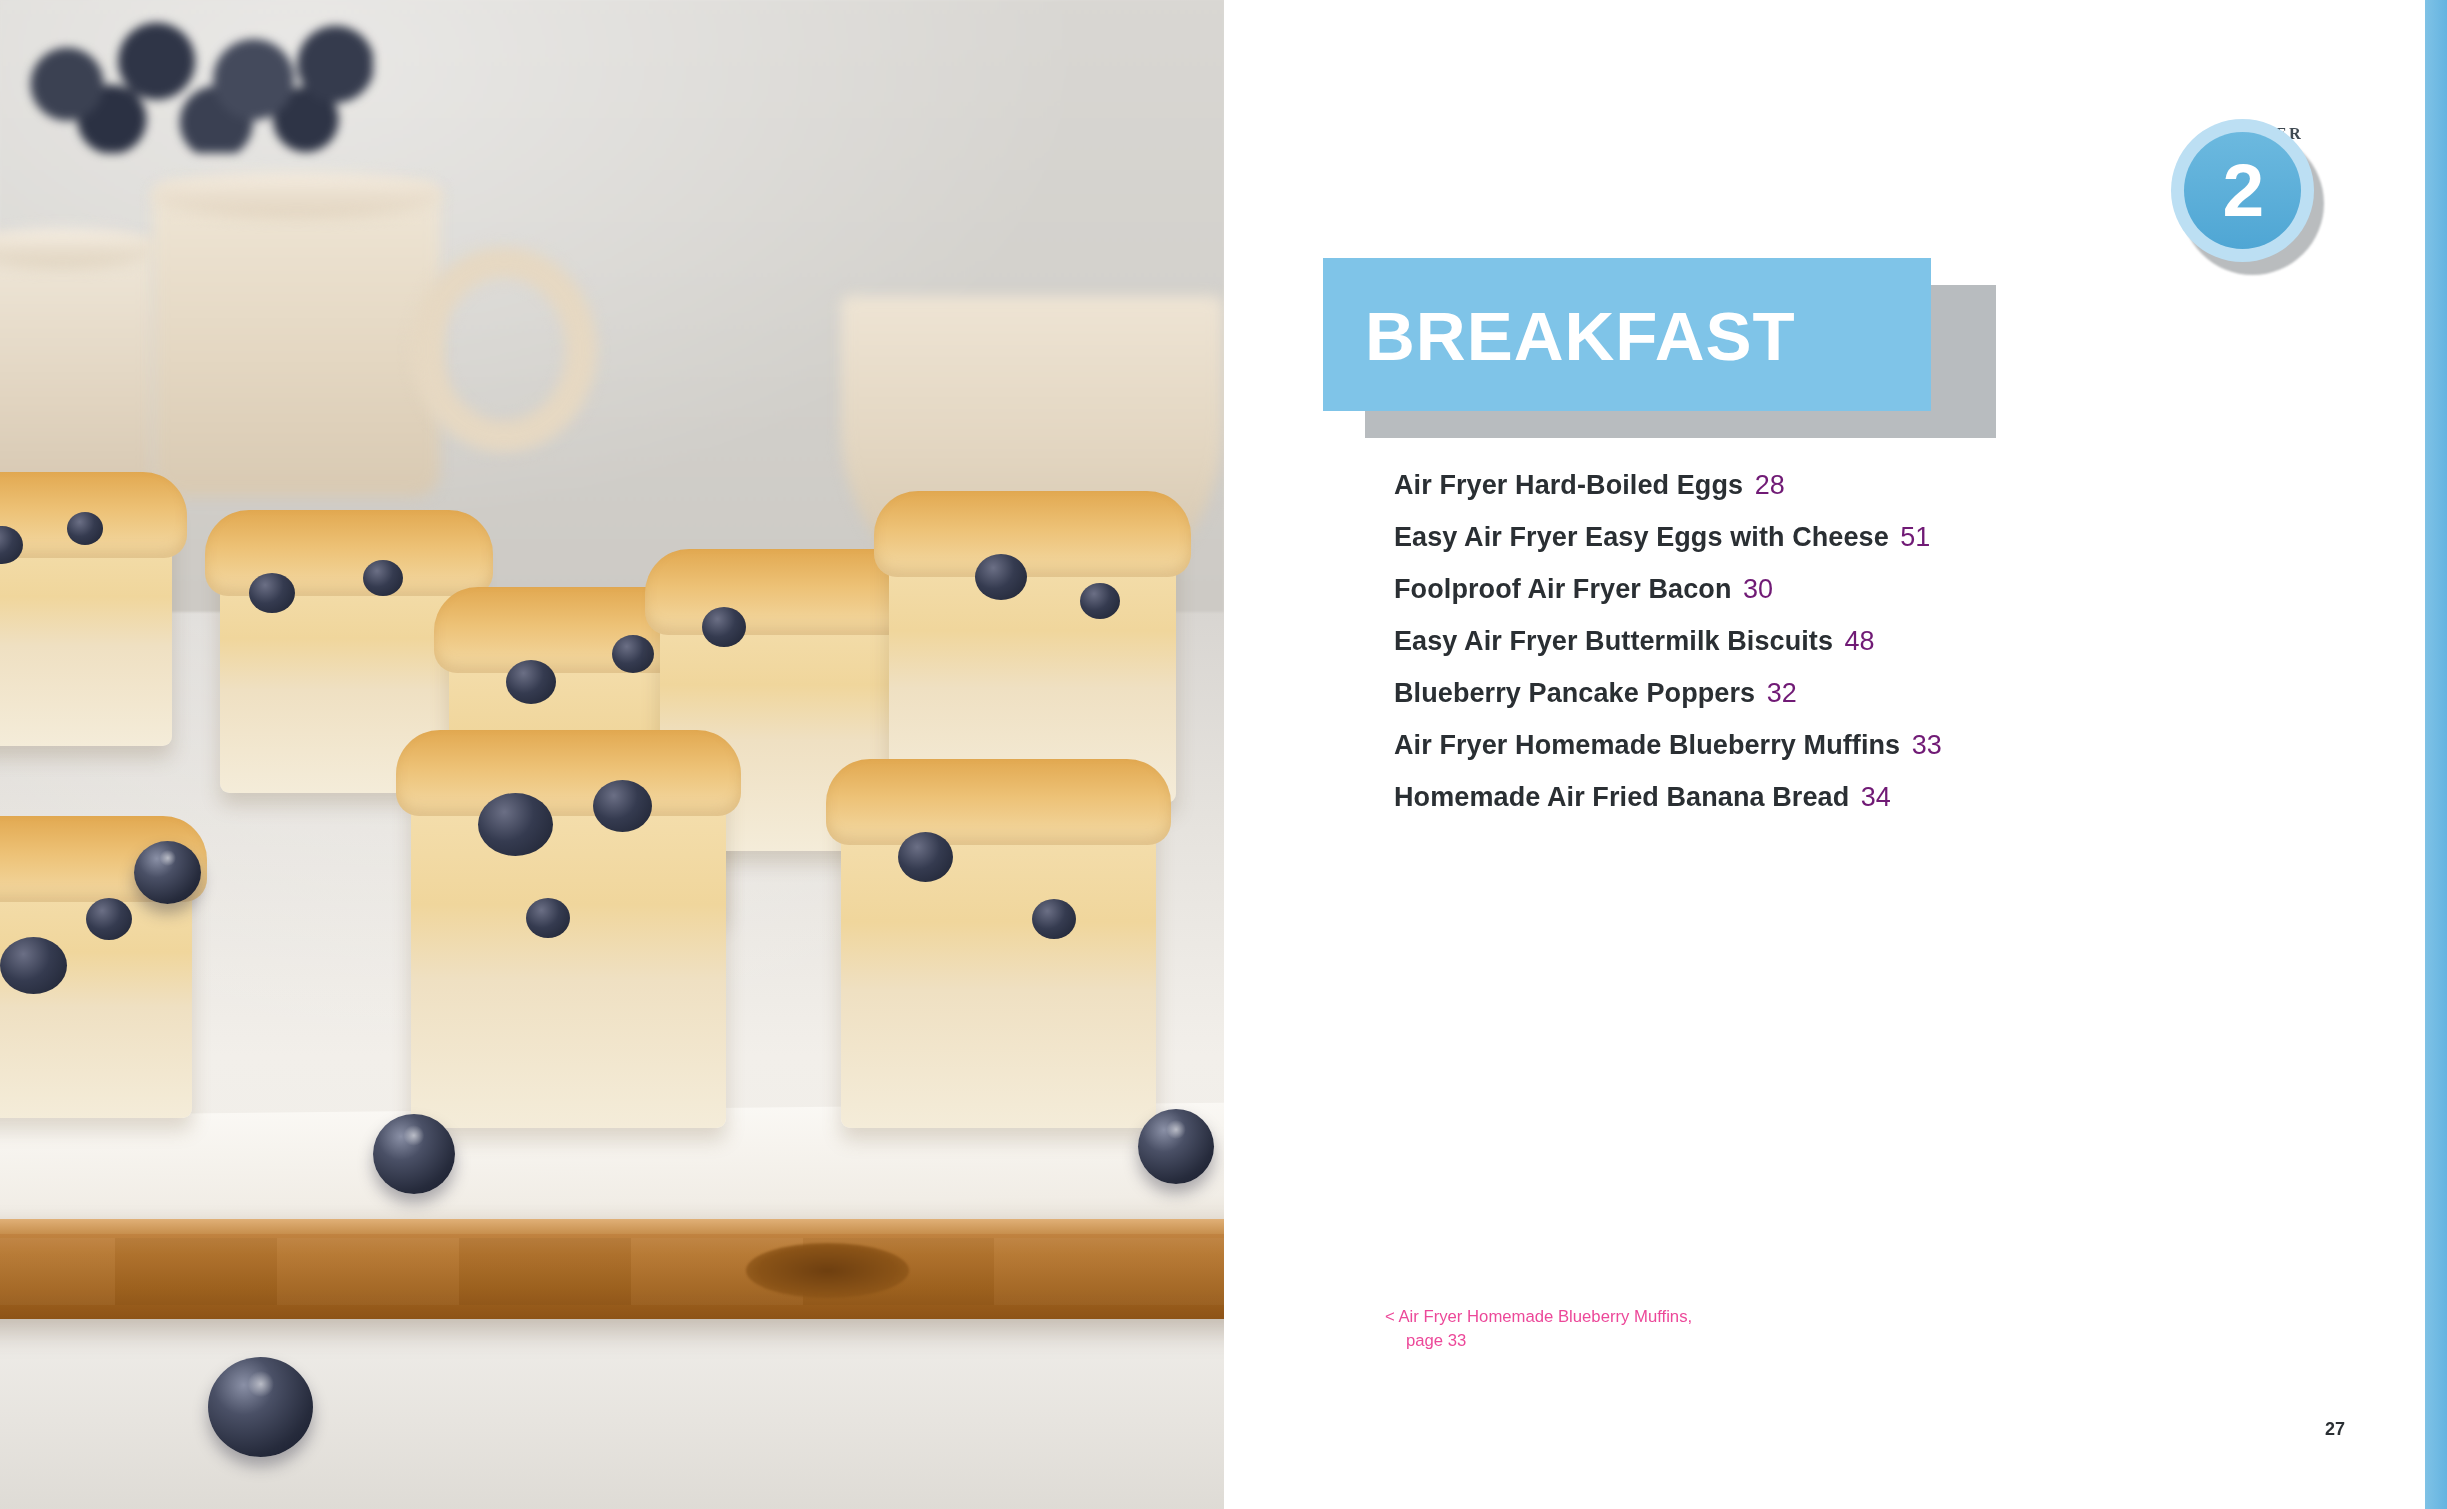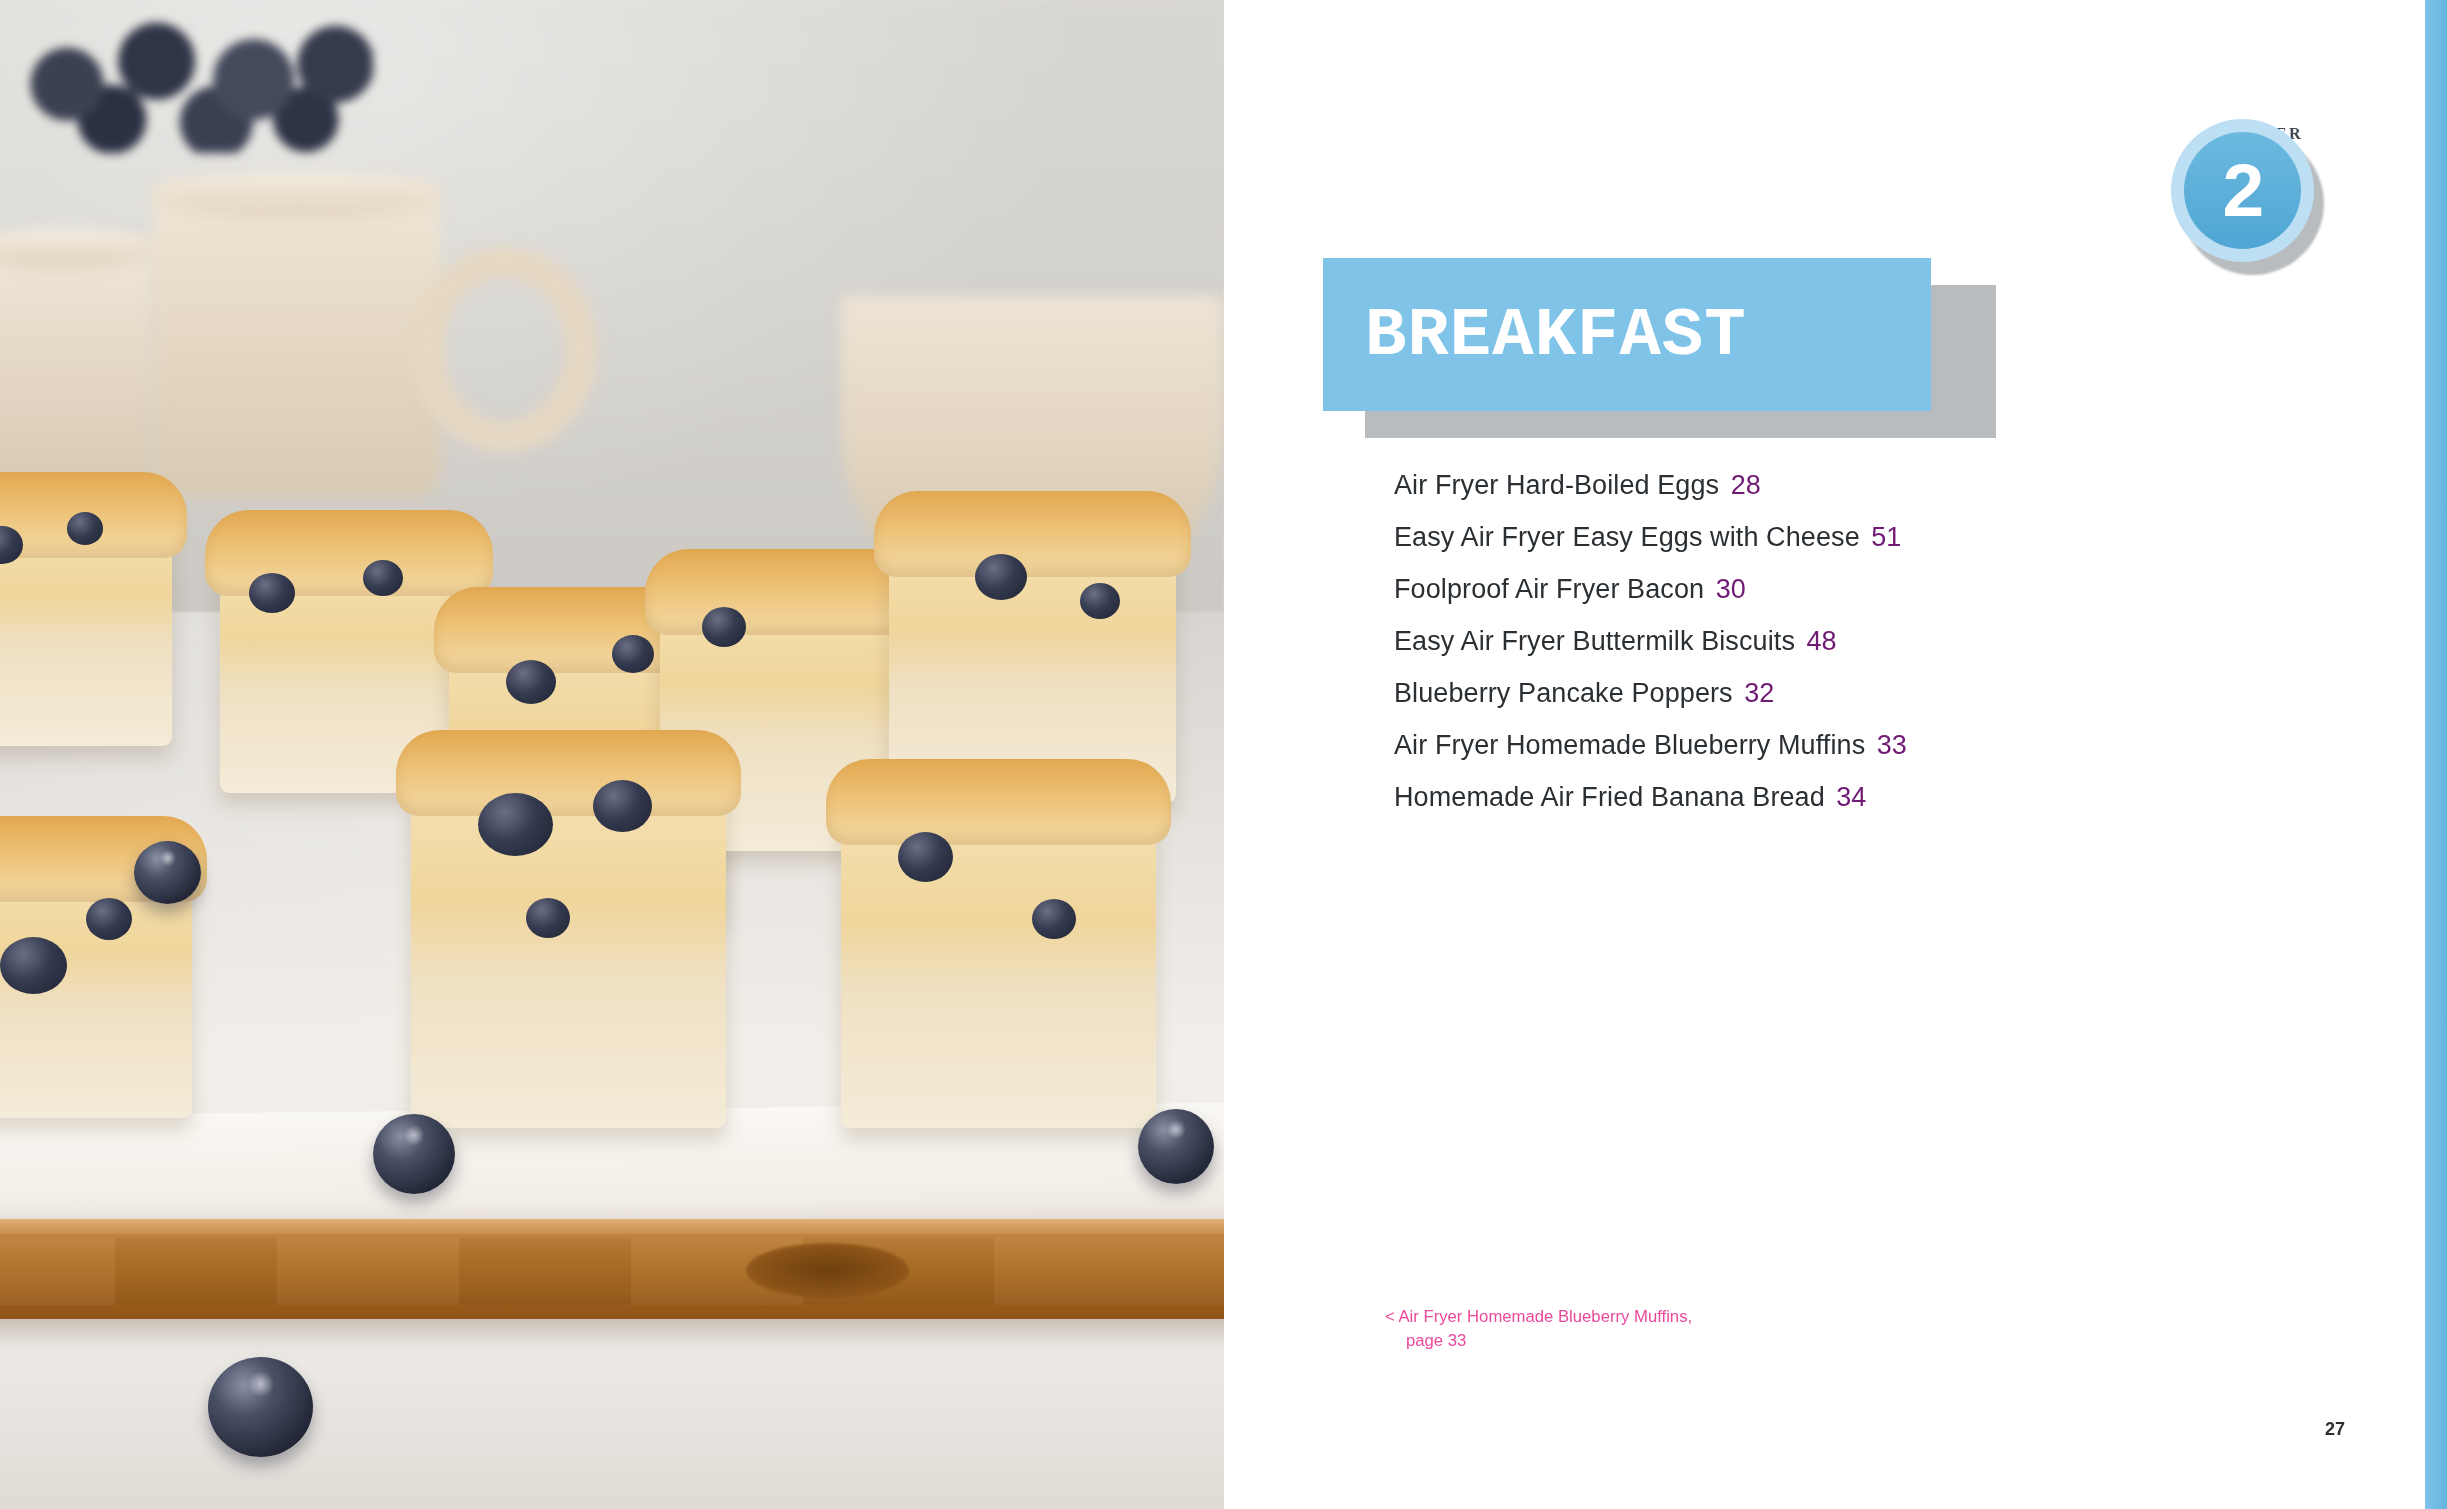--- a/index.html
+++ b/index.html
@@ -255,37 +255,36 @@
   }
   .title-text {
     position: absolute;
     left: 42px; top: 25px;
     width: 631px;
     color: #ffffff;
     font-size: 69px;
     font-weight: 700;
     letter-spacing: 1px;
     line-height: 107px;
-    font-family: Liberation Mono, monospace;
   }
 
   
   .toc {
     position: absolute;
     left: 170px; top: 472px;
     width: 860px;
   }
   .toc-item {
     font-size: 27px;
     color: #2a2f33;
     line-height: 1.0;
     margin-bottom: 25px;
     white-space: nowrap;
   }
-  .toc-title { letter-spacing: 0.1px; }
+  .toc-title { letter-spacing: 0.1px; font-weight: bold; }
   .toc-page { margin-left: 11.5px; color: #701a75; }
 
   
   .caption {
     position: absolute;
     left: 161px; top: 1305px;
     width: 497px;
     font-size: 16.7px;
     line-height: 1.45;
     color: #ec4899;

